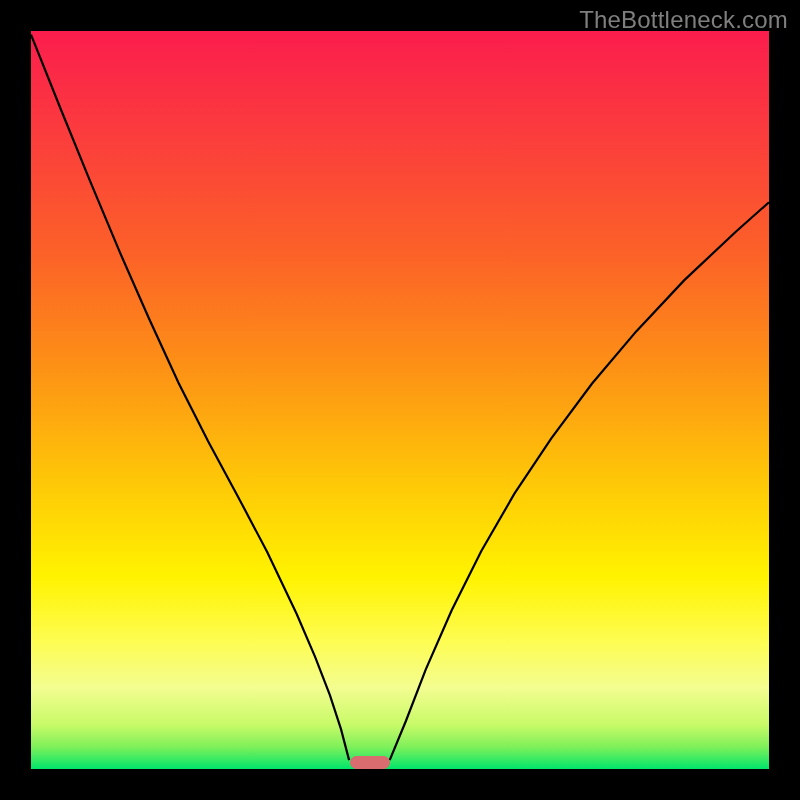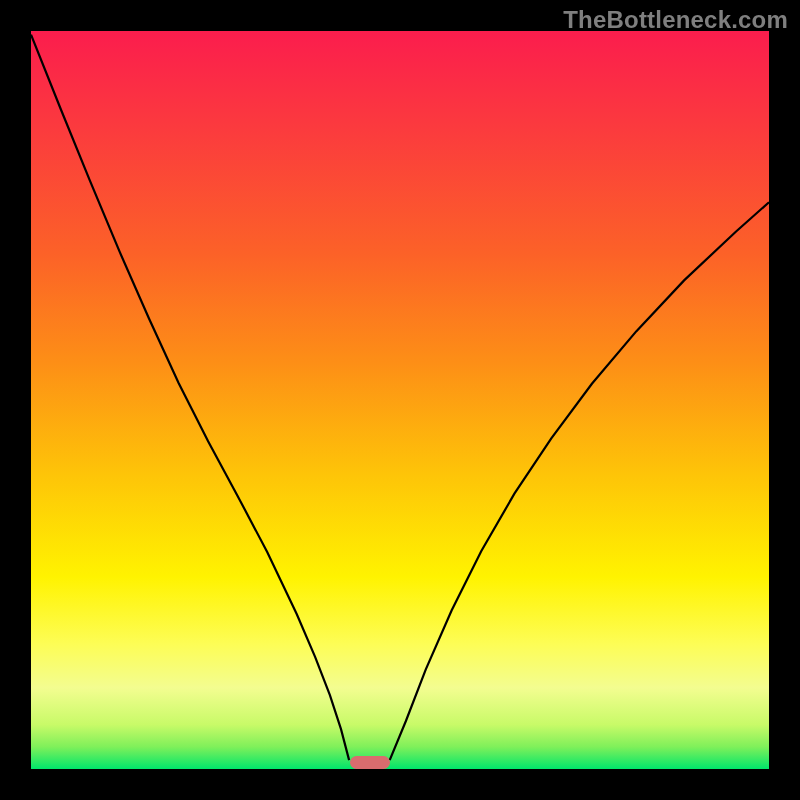--- a/index.html
+++ b/index.html
@@ -42,21 +42,20 @@
     );
   }
   .watermark {
     position: absolute;
     top: 6px;
     right: 12px;
     color: #7f7f7f;
     font-size: 24px;
     letter-spacing: 0.2px;
     user-select: none;
-    font-weight: bold;
   }
   .marker {
     position: absolute;
     background: #d96c6e;
     border-radius: 7px;
   }
   svg.curves {
     position: absolute;
     left: 0;
     top: 0;

